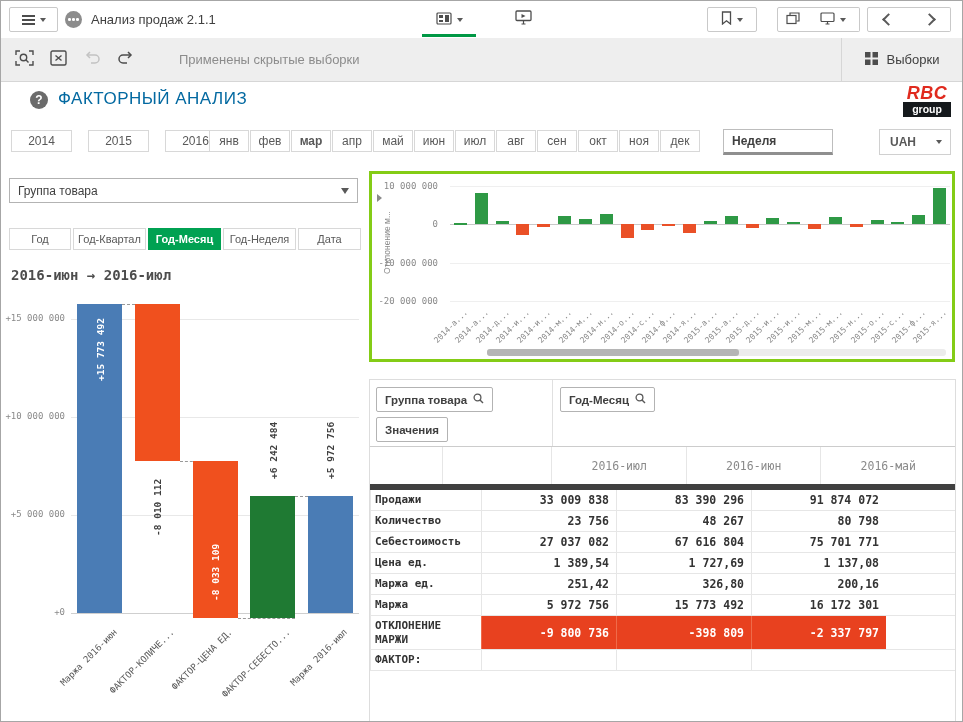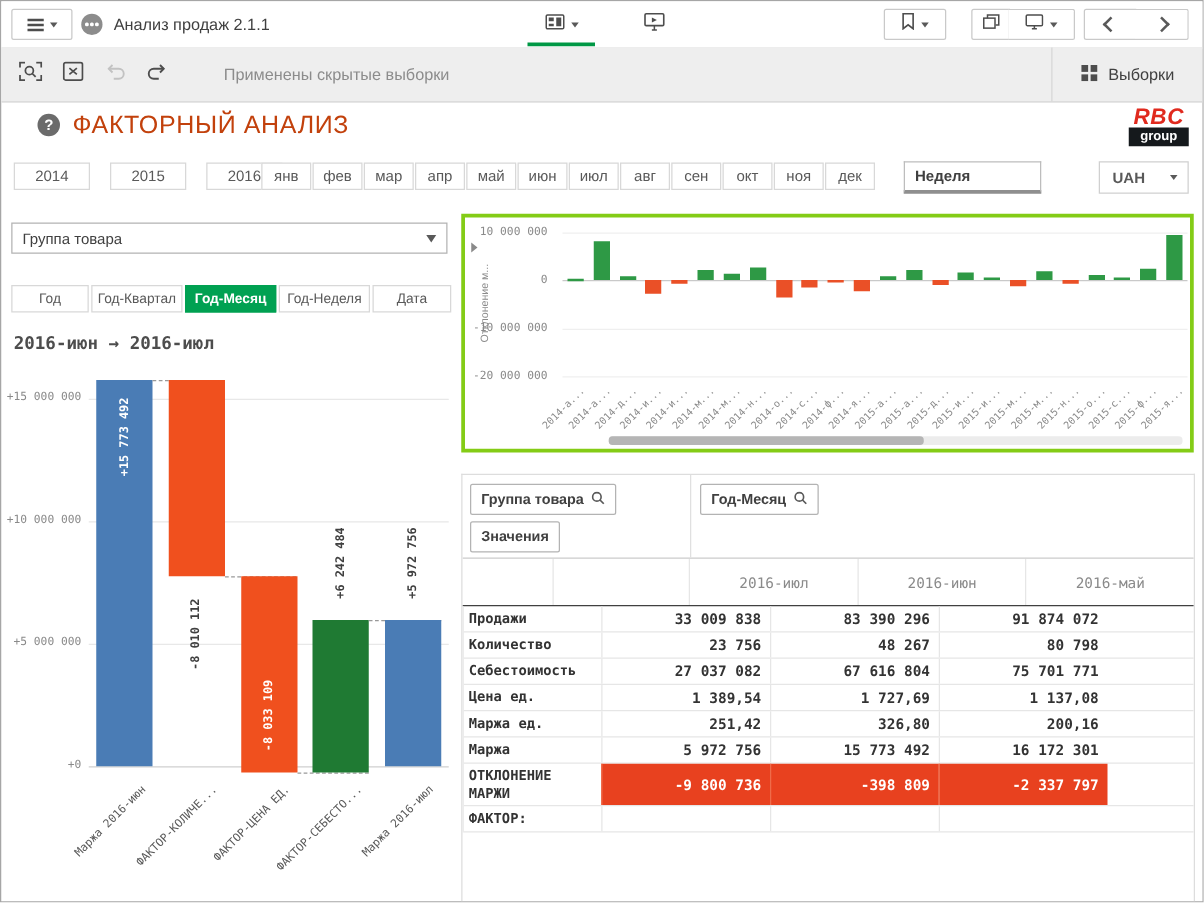--- a/index.html
+++ b/index.html
@@ -38,21 +38,21 @@
   .sel-icons{position:absolute;left:6px;top:0;height:43px;display:flex;align-items:center;}
   .sel-ibtn{width:34px;height:43px;display:flex;align-items:center;justify-content:center;cursor:pointer;}
   .sel-msg{position:absolute;left:178px;top:0;line-height:43px;font-size:13px;color:#8c8c8c;}
   .sel-right{position:absolute;right:0;top:0;height:43px;width:120px;border-left:1px solid #d6d6d6;
              display:flex;align-items:center;justify-content:center;gap:9px;cursor:pointer;}
   .sel-right span{font-size:13px;color:#404040;}
 
   
   .help-btn{position:absolute;left:29px;top:90px;width:18px;height:18px;border-radius:50%;background:#6b6b6b;
             color:#fff;font-size:12px;font-weight:bold;display:flex;align-items:center;justify-content:center;cursor:pointer;}
-  .page-title{position:absolute;left:57px;top:88px;font-size:20px;color:#c2410c;letter-spacing:.5px;}
+  .page-title{position:absolute;left:57px;top:88px;font-size:17px;color:#0369a1;letter-spacing:.5px;}
   .logo{position:absolute;right:11px;top:84px;width:48px;text-align:center;}
   .logo-rbc{font-size:18px;font-weight:bold;font-style:italic;color:#e02a1e;line-height:17px;letter-spacing:.5px;display:block;}
   .logo-group{background:#15191c;color:#fff;font-size:10.5px;font-weight:bold;padding:1px 0 2px;display:block;}
 
   
   .chip-row{position:absolute;display:flex;}
   #years{left:10px;top:129px;gap:16px;}
   #monthsRow{left:208px;top:129px;gap:1px;}
   .chip{display:flex;align-items:center;justify-content:center;height:22px;background:#fff;border:1px solid #d8d8d8;
         color:#595959;font-size:12px;box-sizing:border-box;cursor:pointer;white-space:nowrap;}
@@ -108,21 +108,21 @@
   #pivot{position:absolute;left:368px;top:378px;width:587px;bottom:0;border:1px solid #ddd;border-bottom:none;
          box-sizing:border-box;overflow:hidden;background:#fff;}
   .pv-header{position:relative;height:66px;border-bottom:1px solid #ccc;}
   .pv-vline{position:absolute;left:182px;top:0;bottom:0;width:1px;background:#e0e0e0;}
   .pv-btn{position:absolute;height:25px;background:#fff;border:1px solid #b3b3b3;border-radius:2px;display:flex;
           align-items:center;gap:6px;padding:0 8px;font-size:11.5px;font-weight:bold;color:#404040;cursor:pointer;
           box-sizing:border-box;white-space:nowrap;}
   #btnDim{left:6px;top:7px;}
   #btnValues{left:6px;top:37px;}
   #btnCol{left:190px;top:7px;}
-  .pv-colhead{display:flex;height:37px;border-bottom:1px solid #404040;}
+  .pv-colhead{display:flex;height:37px;border-bottom:6px solid #404040;}
   .pv-sp1{width:72px;}
   .pv-sp2{width:110px;border-left:1px solid #e6e6e6;box-sizing:border-box;}
   .pv-colcell{width:135px;display:flex;align-items:center;justify-content:center;
               font-family:"DejaVu Sans Mono",monospace;font-size:11.5px;color:#8a8a8a;
               border-left:1px solid #e6e6e6;box-sizing:border-box;cursor:pointer;}
   .pv-bodywrap{display:flex;}
   .pv-totalcol{width:72px;box-sizing:border-box;padding:4px 0 0 6px;font-family:"DejaVu Sans Mono",monospace;
                font-weight:bold;font-size:11.5px;color:#333;}
   .pv-rows{flex:1;border-left:1px solid #e6e6e6;}
   .pv-row{display:flex;border-bottom:1px solid #e6e6e6;box-sizing:border-box;}
@@ -267,21 +267,21 @@
   </div>
 
   <div class="chip-row" id="years">
       <div class="chip" style="width: 61px;">2014</div>
       <div class="chip" style="width: 61px;">2015</div>
       <div class="chip" style="width: 61px;">2016</div>
     </div>
   <div class="chip-row" id="monthsRow">
       <div class="chip" style="width: 40px;">янв</div>
       <div class="chip" style="width: 40px;">фев</div>
-      <div class="chip" style="width: 40px;">мар</div>
+      <div class="chip" style="width: 40px; font-weight: bold;">мар</div>
       <div class="chip" style="width: 40px;">апр</div>
       <div class="chip" style="width: 40px;">май</div>
       <div class="chip" style="width: 40px;">июн</div>
       <div class="chip" style="width: 40px;">июл</div>
       <div class="chip" style="width: 40px;">авг</div>
       <div class="chip" style="width: 40px;">сен</div>
       <div class="chip" style="width: 40px;">окт</div>
       <div class="chip" style="width: 40px;">ноя</div>
       <div class="chip" style="width: 40px;">дек</div>
     </div>

